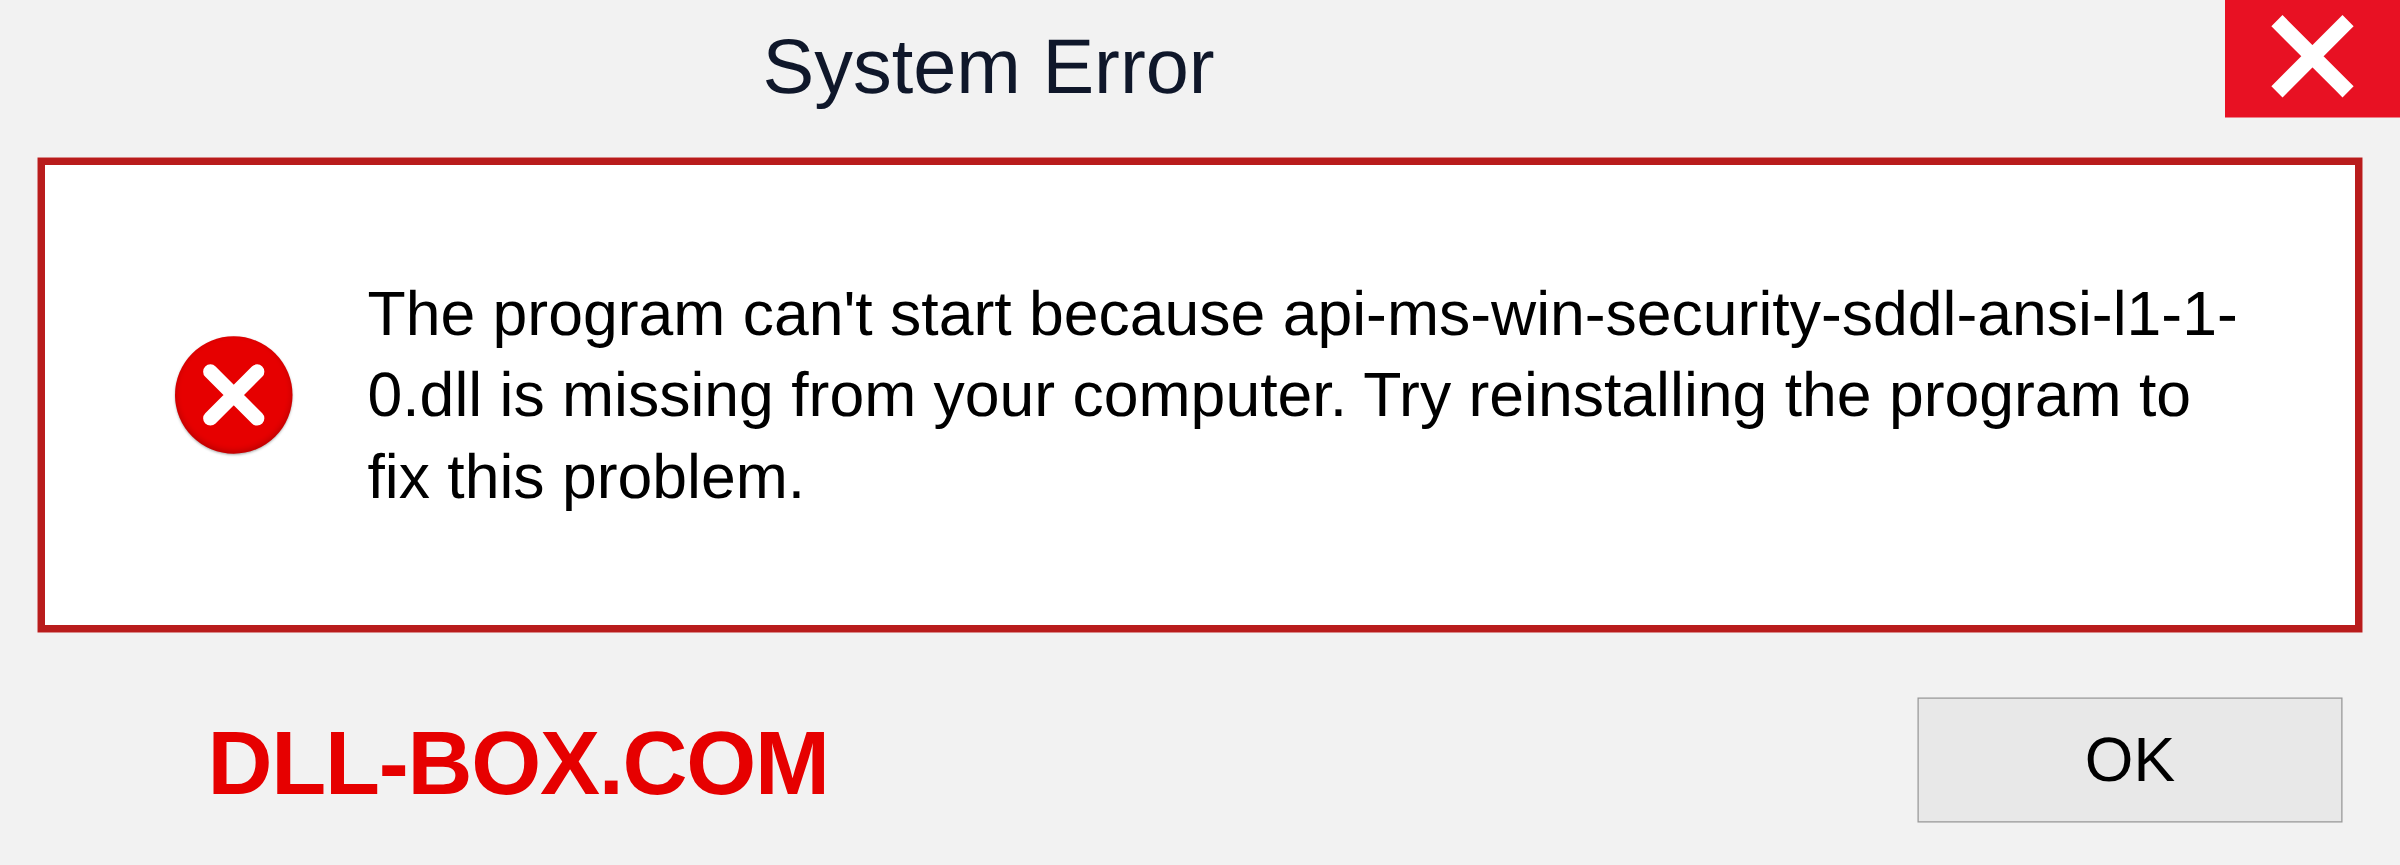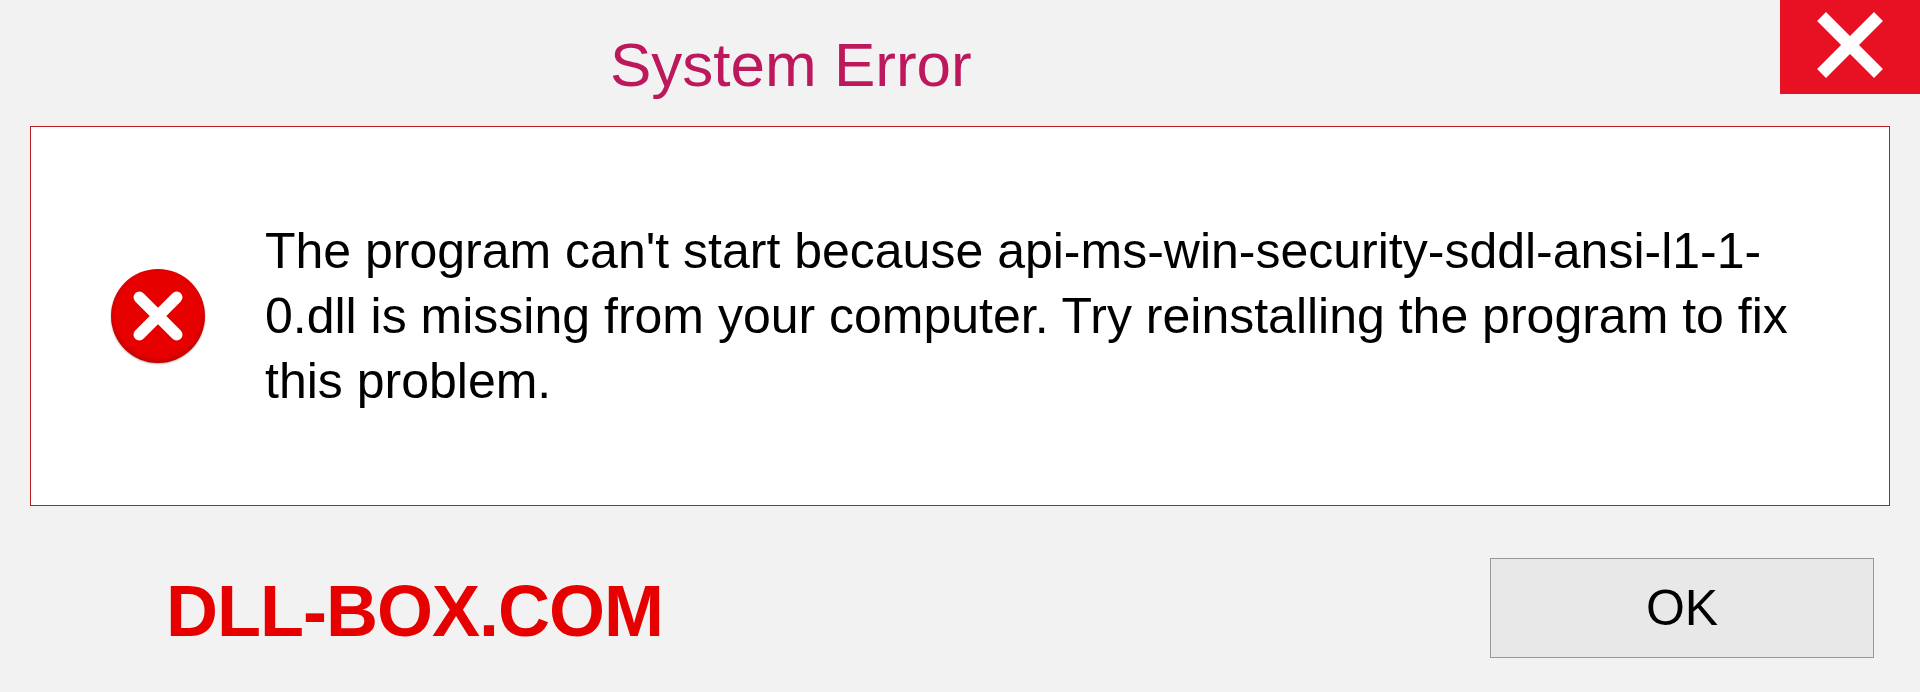--- a/index.html
+++ b/index.html
@@ -16,23 +16,23 @@
       overflow: hidden;
     }
     .titlebar {
       display: flex;
       justify-content: space-between;
       align-items: flex-start;
       height: 96px;
     }
     .title {
       font-size: 62px;
-      color: #be185d;
+      color: #0f172a;
       margin-left: 610px;
-      margin-top: 29px;
+      margin-top: 18px;
       font-weight: 400;
     }
     .close-button {
       width: 140px;
       height: 94px;
       background: #e81123;
       display: flex;
       align-items: center;
       justify-content: center;
       cursor: pointer;
@@ -41,24 +41,24 @@
       width: 72px;
       height: 72px;
     }
     .content-panel {
       position: absolute;
       top: 126px;
       left: 30px;
       right: 30px;
       height: 380px;
       background: #fff;
-      border: 1px solid #b91c1c;
+      border: 6px solid #b91c1c;
       display: flex;
       align-items: center;
-      padding-left: 80px;
+      padding-left: 104px;
       padding-right: 80px;
     }
     .error-icon-wrap {
       flex-shrink: 0;
       margin-right: 60px;
     }
     .error-icon-circle {
       width: 94px;
       height: 94px;
       background: #e60000;
@@ -86,21 +86,21 @@
       font-weight: 900;
       color: #e60000;
       letter-spacing: -1px;
       font-family: Arial, sans-serif;
       margin-left: 36px;
     }
     .ok-button {
       position: absolute;
       right: 46px;
       bottom: 34px;
-      width: 384px;
+      width: 340px;
       height: 100px;
       background: #e8e8e8;
       border: 1px solid #999;
       display: flex;
       align-items: center;
       justify-content: center;
       font-size: 50px;
       color: #000;
       font-family: "Segoe UI", Arial, sans-serif;
       cursor: pointer;

